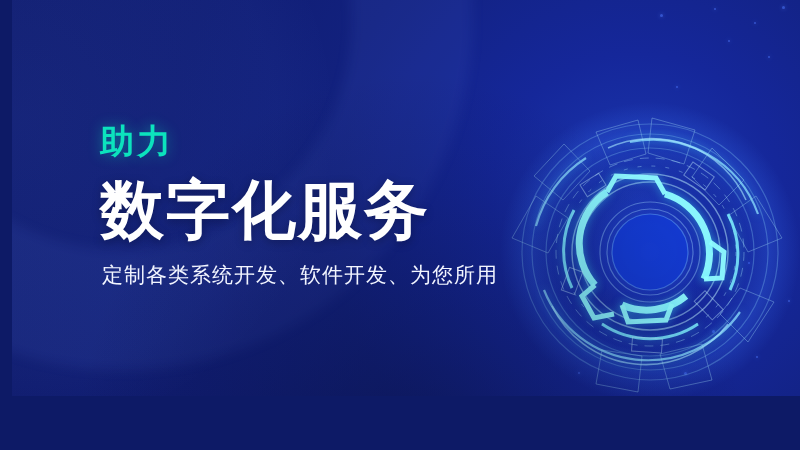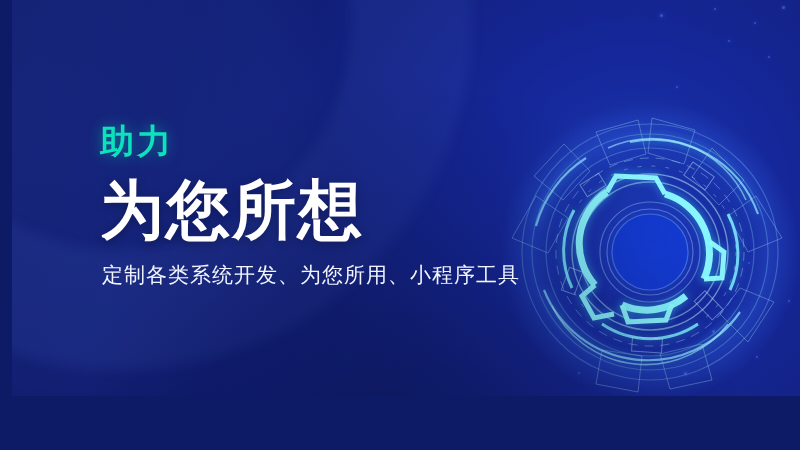--- a/index.html
+++ b/index.html
@@ -252,19 +252,19 @@
         <rect x="206" y="206" width="26" height="15" transform="rotate(46 219 213)"></rect>
         <rect x="142" y="246" width="30" height="14" transform="rotate(4 157 253)"></rect>
       </g>
     </svg>
   </div>
 
   <div class="bg-vignette"></div>
 
   <div class="copy">
     <p class="eyebrow">助力</p>
-    <h1 class="headline">为您所想</h1>
-
-
-    <p class="subline">定制各类系统开发、为您所用、小程序工具</p>
+    <h1 class="headline">数字化服务</h1>
+
+
+    <p class="subline">定制各类系统开发、软件开发、为您所用</p>
   </div>
 
 </div>
 
 </body></html>

